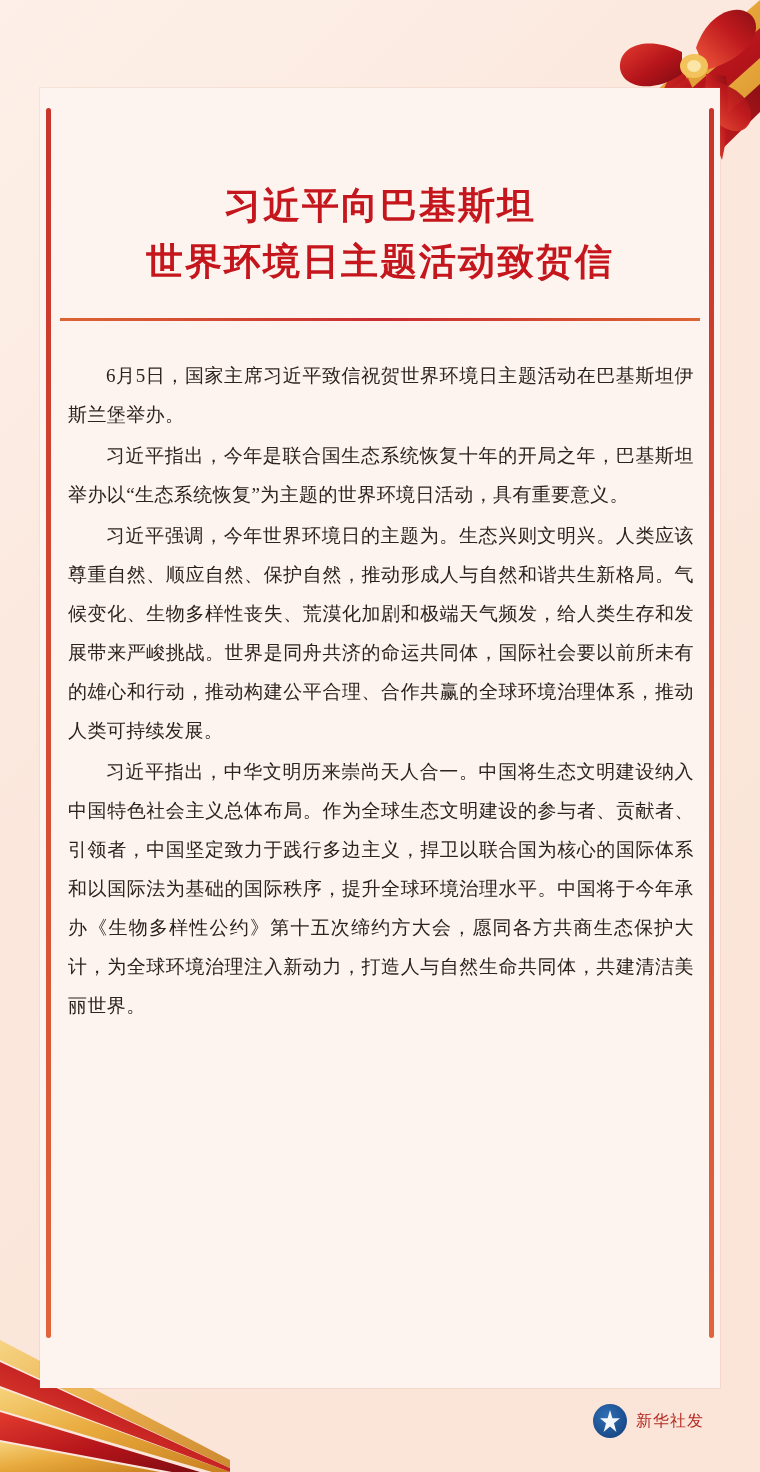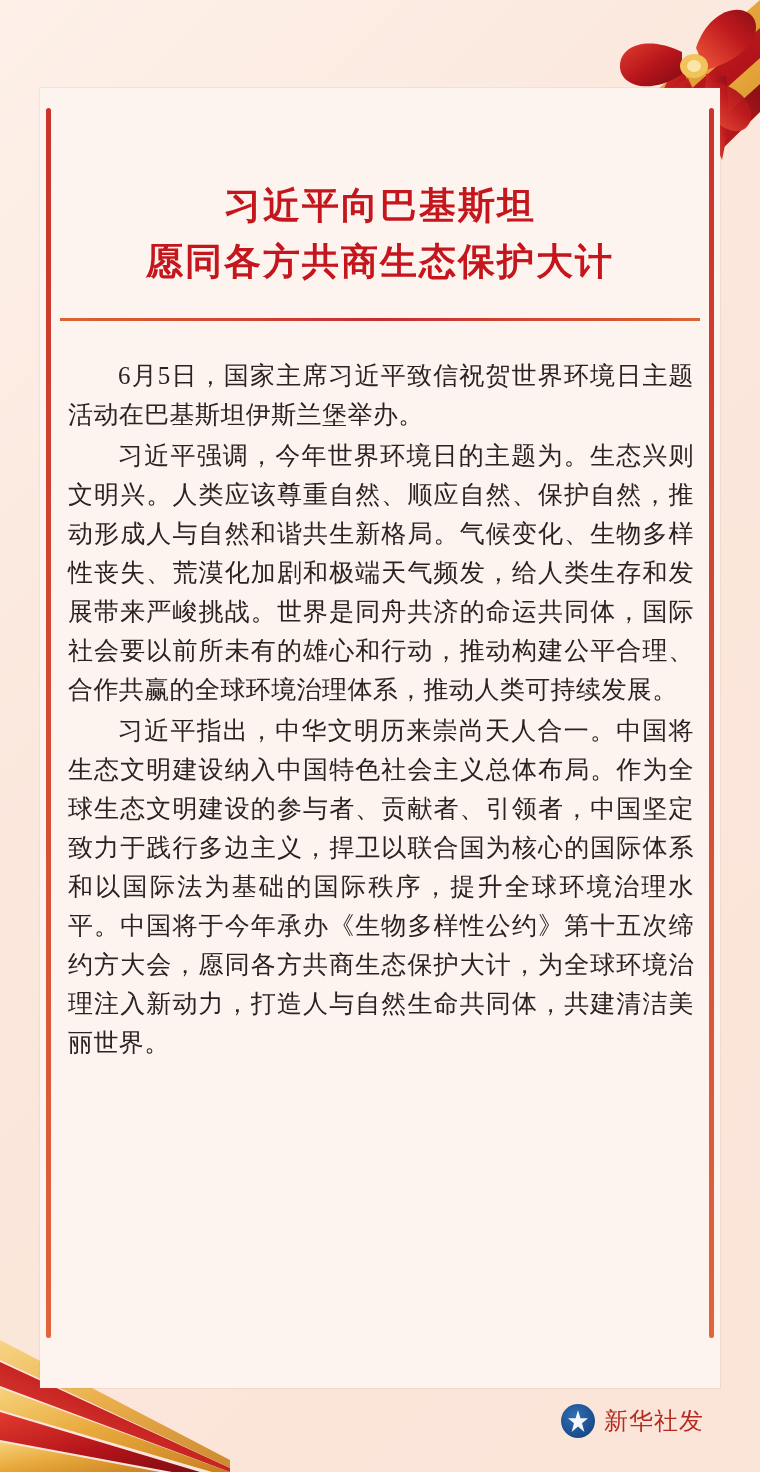--- a/index.html
+++ b/index.html
@@ -89,21 +89,21 @@
   }
 
   
   .body-wrap {
     position: absolute;
     left: 68px;
     top: 356px;
     width: 626px;
   }
   .para {
-    font-size: 25px;
+    font-size: 19px;
     line-height: 39px;
     color: #2a2320;
     text-indent: 2em;
     text-align: justify;
     margin: 0 0 2px 0;
     letter-spacing: .4px;
   }
 
   
   .footer {
@@ -127,21 +127,21 @@
     position: absolute;
     left: 7px;
     top: 6px;
     width: 20px;
     height: 22px;
     background: #fff;
     clip-path: polygon(50% 0%, 62% 38%, 100% 38%, 70% 60%, 82% 100%, 50% 75%, 18% 100%, 30% 60%, 0% 38%, 38% 38%);
     opacity: .95;
   }
   .footer-text {
-    font-size: 24px;
+    font-size: 16px;
     color: #b52b22;
     font-family: "Liberation Serif", "DejaVu Serif", serif;
     letter-spacing: 1px;
   }
 </style>
 </head>
 <body>
 
 <div class="poster">
 
@@ -192,26 +192,27 @@
       <polygon points="0,68 0,48 230,168 230,176" fill="url(#gold1)" opacity=".9"></polygon>
     </g>
   </svg>
 
   <div class="panel"></div>
   <div class="accent-bar accent-left"></div>
   <div class="accent-bar accent-right"></div>
 
   <div class="title-wrap">
     <div class="title-line">习近平向巴基斯坦</div>
-    <div class="title-line">愿同各方共商生态保护大计</div>
+    <div class="title-line">世界环境日主题活动致贺信</div>
   </div>
   <div class="title-rule"></div>
 
   <div class="body-wrap">
     <p class="para">6月5日，国家主席习近平致信祝贺世界环境日主题活动在巴基斯坦伊斯兰堡举办。</p>
+    <p class="para">习近平指出，今年是联合国生态系统恢复十年的开局之年，巴基斯坦举办以“生态系统恢复”为主题的世界环境日活动，具有重要意义。</p>
     <p class="para">习近平强调，今年世界环境日的主题为。生态兴则文明兴。人类应该尊重自然、顺应自然、保护自然，推动形成人与自然和谐共生新格局。气候变化、生物多样性丧失、荒漠化加剧和极端天气频发，给人类生存和发展带来严峻挑战。世界是同舟共济的命运共同体，国际社会要以前所未有的雄心和行动，推动构建公平合理、合作共赢的全球环境治理体系，推动人类可持续发展。</p>
     <p class="para">习近平指出，中华文明历来崇尚天人合一。中国将生态文明建设纳入中国特色社会主义总体布局。作为全球生态文明建设的参与者、贡献者、引领者，中国坚定致力于践行多边主义，捍卫以联合国为核心的国际体系和以国际法为基础的国际秩序，提升全球环境治理水平。中国将于今年承办《生物多样性公约》第十五次缔约方大会，愿同各方共商生态保护大计，为全球环境治理注入新动力，打造人与自然生命共同体，共建清洁美丽世界。</p>
   </div>
 
   <div class="footer">
     <div class="logo-circle"></div>
     <div class="footer-text">新华社发</div>
   </div>
 
 </div>

